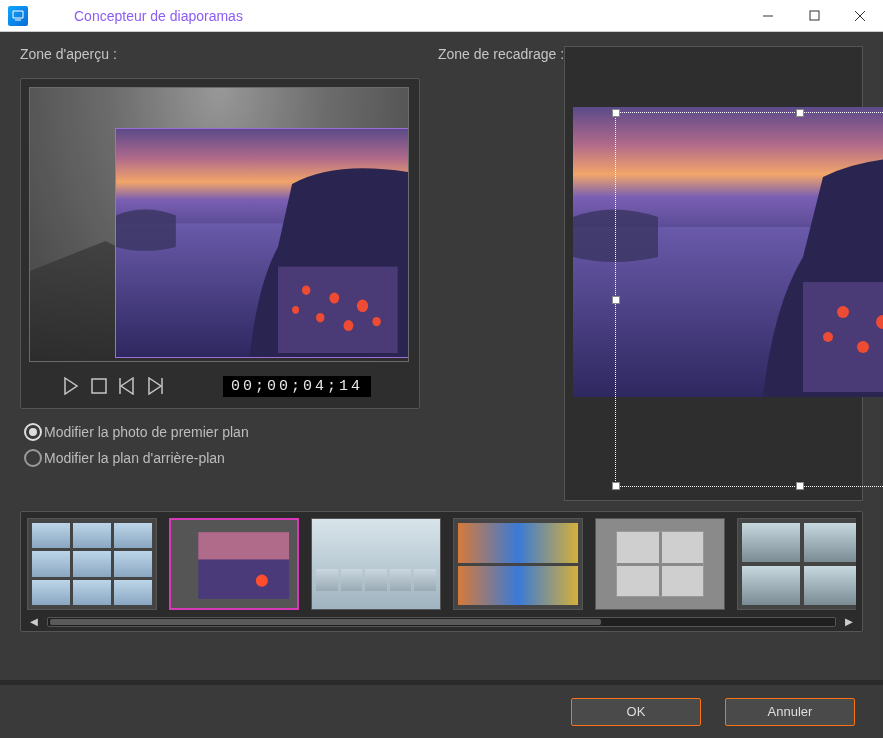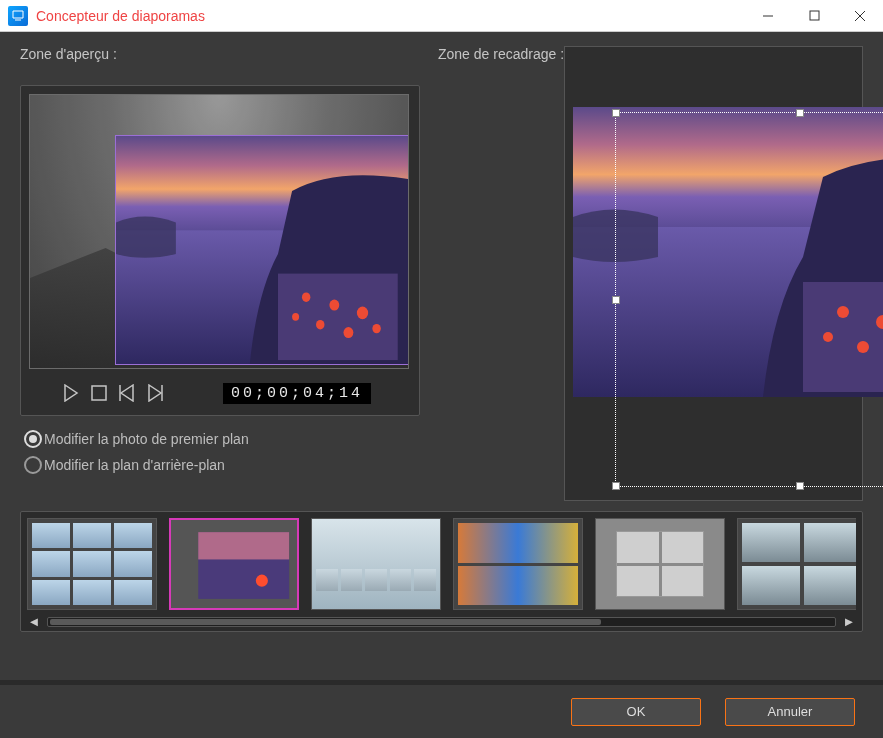--- a/index.html
+++ b/index.html
@@ -15,29 +15,29 @@
   background: #ffffff;
   display: flex;
   align-items: center;
   border-bottom: 1px solid #ccc;
 }
 .titlebar-icon {
   width: 20px; height: 20px; margin: 0 8px;
   background: linear-gradient(135deg, #0ea5ff, #0a6bd6);
   border-radius: 2px; display:flex; align-items:center; justify-content:center;
 }
-.titlebar-title { color: #ef4444; font-size: 14px; }
+.titlebar-title { color: #8b5cf6; font-size: 14px; margin-left: 38px; }
 .titlebar-controls { margin-left: auto; display: flex; }
 .titlebar-btn { width: 46px; height: 32px; display:flex; align-items:center; justify-content:center; color:#333; }
 
 .content { flex:1; padding: 14px 20px 14px 20px; display:flex; flex-direction:column; gap: 10px; }
 .top-row { display:flex; gap: 18px; }
 
 .preview-col { width: 400px; display:flex; flex-direction:column; }
-.section-label { font-size: 14px; color: #c5c5c5; margin-bottom: 23px; }
+.section-label { font-size: 14px; color: #c5c5c5; margin-bottom: 16px; }
 
 .preview-panel {
   background:#2e2e2e; border:1px solid #555; border-radius:2px;
   padding: 8px 8px 6px 8px;
   display:flex; flex-direction:column;
 }
 .preview-image {
   width: 380px; height: 275px;
   position: relative;
   background: linear-gradient(180deg, #7a7a7a 0%, #5f5f66 30%, #4a4a55 60%, #3a3a40 100%);

